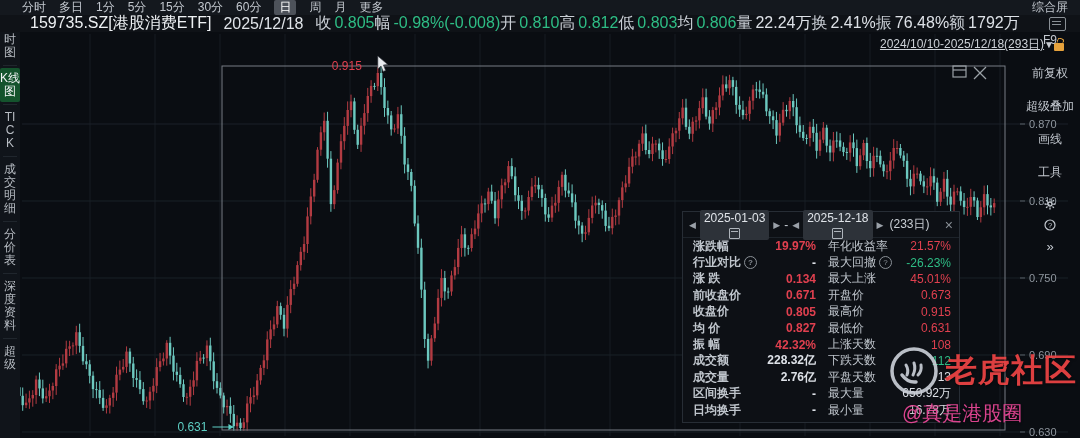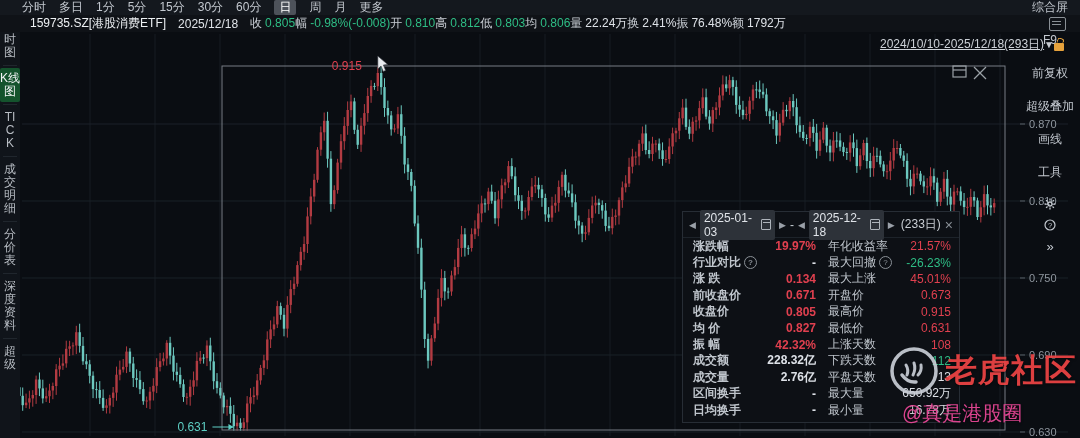--- a/index.html
+++ b/index.html
@@ -9,21 +9,21 @@
   
   .topbar1{position:absolute;left:0;top:0;width:1080px;height:15px;background:#14181e;display:flex;align-items:center;font-size:12px;z-index:30;}
   .tf-menu{display:flex;align-items:center;gap:13px;padding-left:22px;}
   .tb-item{color:#c3c8cf;line-height:15px;cursor:pointer;white-space:nowrap;}
   .tb-item.sel{background:#4d525a;color:#ffffff;border-radius:2px;padding:0 5px;}
   .tools-menu{position:absolute;right:6px;top:0;display:flex;align-items:center;gap:9px;height:15px;flex-direction:column;}
   .vdiv{width:1px;height:11px;background:#2c3138;}
   .icon-btn{display:inline-flex;align-items:center;justify-content:center;width:14px;height:14px;color:#c3c8cf;}
   .chev{font-size:13px;color:#c3c8cf;line-height:14px;}
 
-  .topbar2{position:absolute;left:0;top:15px;width:1080px;height:17px;background:#0f1217;display:flex;align-items:center;font-size:12px;z-index:30;}
+  .topbar2{position:absolute;left:0;top:15px;width:1080px;height:17px;background:#0f1217;display:flex;align-items:center;font-size:16px;z-index:30;}
   .sym{color:#eef1f4;margin-left:30px;white-space:nowrap;}
   .tdate{color:#dfe3e8;margin-left:12px;white-space:nowrap;}
   .stock-fields{display:flex;align-items:center;margin-left:12px;white-space:nowrap;}
   .field .f-label{color:#c9ced5;margin-right:3px;}
   .red{color:#e0404f;}
   .green{color:#2ebd85;}
   .white{color:#dde1e7;}
 
   .mini-widget{position:absolute;right:14px;top:17px;width:15px;height:12px;border:1px solid #8a9096;border-radius:2px;z-index:31;}
   .mini-widget:before{content:"";position:absolute;left:2px;top:3px;width:9px;height:1px;background:#8a9096;}
@@ -42,21 +42,21 @@
   .sb-item.sel{background:#14532d;color:#f2f4f6;border-radius:2px;width:20px;}
   .sb-div{width:14px;height:1px;background:#20262d;margin:2px 0;}
 
   
   .chart-svg{position:absolute;left:0;top:0;z-index:5;}
 
   
   .stats-panel{position:absolute;left:682px;top:211px;width:278px;background:rgba(13,17,22,0.97);border:1px solid #272d35;z-index:40;font-size:12px;box-sizing:border-box;padding-bottom:4px;}
   .p-header{display:flex;align-items:center;height:25px;padding:0 6px;gap:4px;color:#c9ced4;border-bottom:1px solid #1d232a;}
   .arrow-btn{color:#9aa0a8;font-size:9px;cursor:pointer;}
-  .date-box{display:inline-flex;align-items:center;gap:3px;background:#2d3239;color:#dfe3e8;border-radius:2px;padding:1px 4px;cursor:pointer;}
+  .date-box{display:inline-flex;align-items:center;gap:3px;background:#2d3239;color:#dfe3e8;border-radius:2px;padding:1px 4px;cursor:pointer;flex-direction:column;}
   .cal{position:relative;width:9px;height:9px;border:1px solid #aeb4bb;border-radius:1px;display:inline-block;}
   .cal:before{content:"";position:absolute;left:1px;top:2px;width:7px;height:1px;background:#aeb4bb;}
   .p-days{color:#c9ced4;margin-left:2px;white-space:nowrap;}
   .p-close{margin-left:auto;color:#8a9097;font-size:14px;cursor:pointer;line-height:14px;}
   .p-row{display:flex;height:16.4px;align-items:center;}
   .p-cell{flex:1;display:flex;align-items:center;min-width:0;}
   .p-cell.l{padding-left:10px;padding-right:10px;font-weight:bold;}
   .p-cell.r{padding-left:2px;padding-right:8px;}
   .p-label{color:#bfc5cc;white-space:nowrap;display:flex;align-items:center;gap:3px;}
   .p-val{margin-left:auto;white-space:nowrap;}

